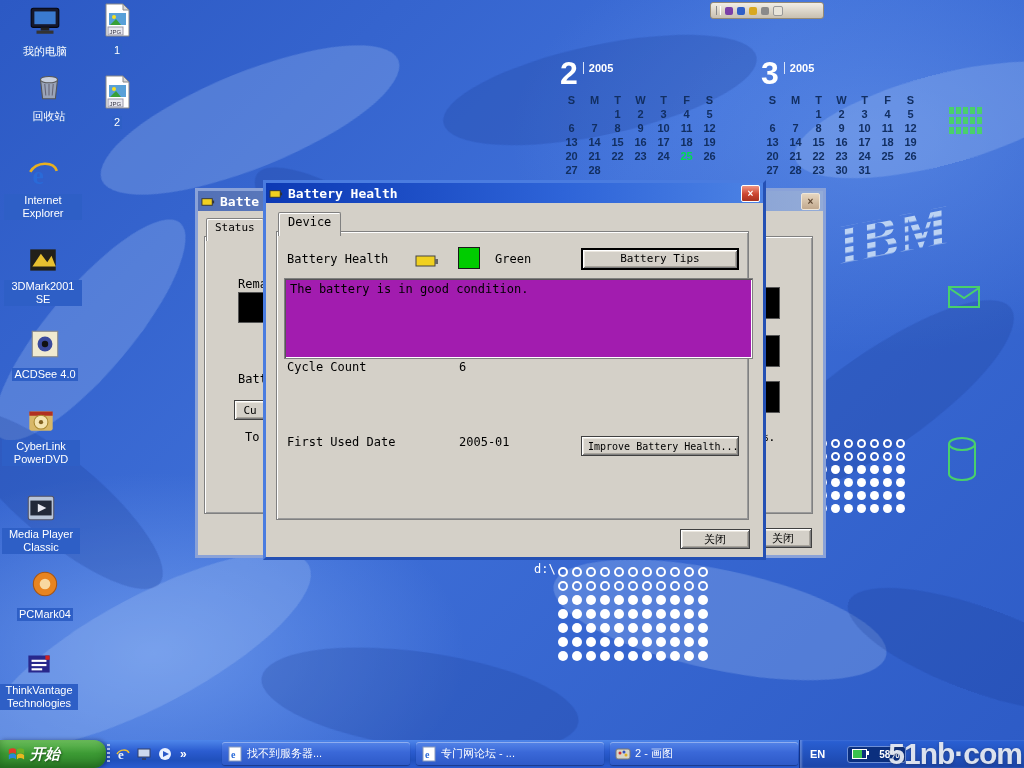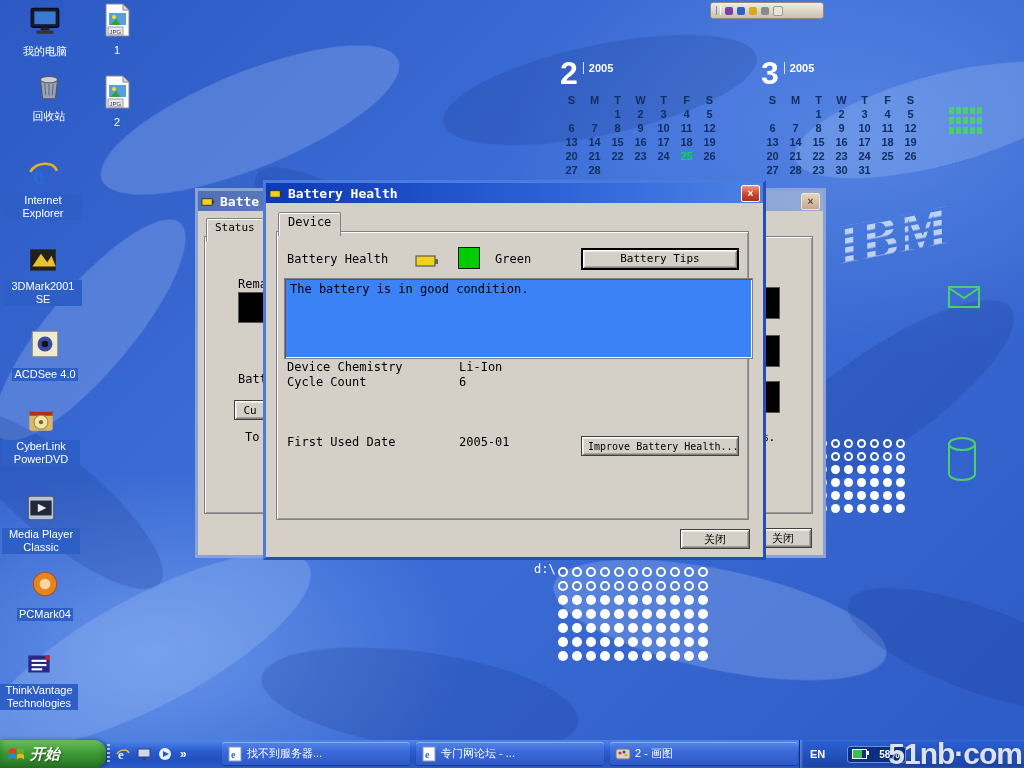--- a/index.html
+++ b/index.html
@@ -79,21 +79,21 @@
   .tab-page{position:absolute;left:10px;top:28px;width:471px;height:287px;background:#d4d0c8;
     border:1px solid #808080;box-shadow:inset 1px 1px 0 #fff, inset -1px -1px 0 #9a9a9a;}
   .dlgtext{position:absolute;font:12px "DejaVu Sans Mono",monospace;color:#000;white-space:nowrap;}
   .btn{position:absolute;background:#d4d0c8;border:1px solid #404040;
     box-shadow:inset 1px 1px 0 #fff,inset -1px -1px 0 #808080,inset 2px 2px 0 #ece8e0,inset -2px -2px 0 #a8a49c;
     font:11px "DejaVu Sans Mono",monospace;color:#000;text-align:center;line-height:18px;cursor:default;
     white-space:nowrap;overflow:hidden;}
   .btn-default{border:2px solid #000;line-height:16px;}
   .mini-batt{position:absolute;}
   .swatch{position:absolute;width:20px;height:20px;border:1px solid #1a1a1a;}
-  .cond-box{position:absolute;left:7px;top:46px;width:457px;height:73px;background:#3b82f6;
+  .cond-box{position:absolute;left:7px;top:46px;width:457px;height:73px;background:#a21caf;
     border:1px solid #808080;box-shadow:inset 1px 1px 0 #555, inset -1px -1px 0 #fff;
     font:12px "DejaVu Sans Mono",monospace;padding:3px 5px;color:#000;}
   #info-rows{position:absolute;left:10px;top:128px;width:445px;}
   .info-row{display:flex;height:15px;font:12px "DejaVu Sans Mono",monospace;color:#000;}
   .info-label{width:172px;}
   #first-used{position:absolute;left:10px;top:203px;width:445px;}
   #tips-btn{left:304px;top:16px;width:158px;height:22px;}
   #improve-btn{left:304px;top:204px;width:158px;height:20px;font-size:10px;}
   #dlg-close{left:414px;top:326px;width:70px;height:20px;}
   #bgwin-close{left:556px;top:337px;width:58px;height:20px;}
@@ -478,24 +478,20 @@
             </svg>
         </span>
         <span class="swatch" id="health-swatch" style="left: 181px; top: 15px; background: rgb(0, 204, 0);"></span>
         <span class="dlgtext" style="left:218px;top:20px">Green</span>
         <button class="btn btn-default" id="tips-btn">Battery Tips</button>
         <div class="cond-box">
           <span>The battery is in good condition.</span>
         </div>
         <div id="info-rows">
             <div class="info-row">
-              <span class="info-label">Device Chemistry</span>
-              <span class="info-value">Li-Ion</span>
-            </div>
-            <div class="info-row">
               <span class="info-label">Cycle Count</span>
               <span class="info-value">6</span>
             </div>
           </div>
         <div class="info-row" id="first-used">
           <span class="info-label">First Used Date</span>
           <span class="info-value">2005-01</span>
         </div>
         <button class="btn" id="improve-btn">Improve Battery Health...</button>
       </div>

